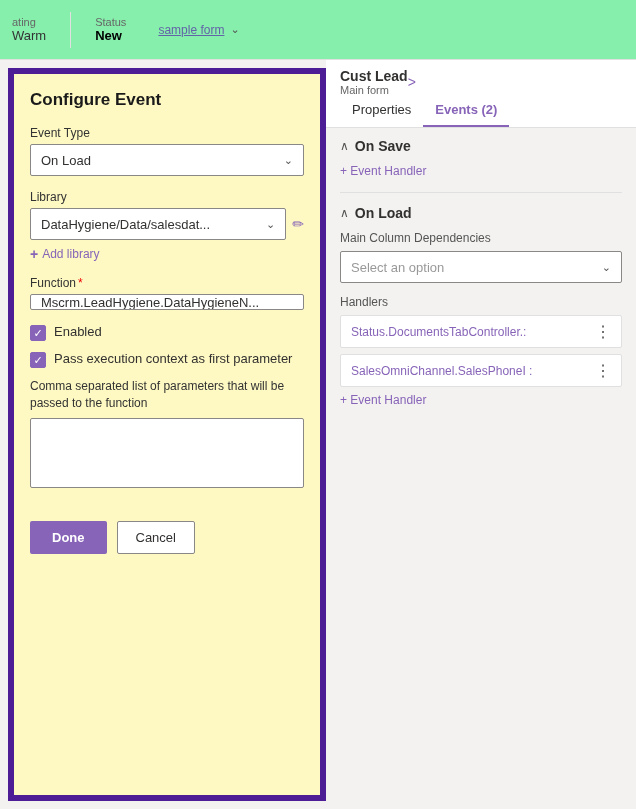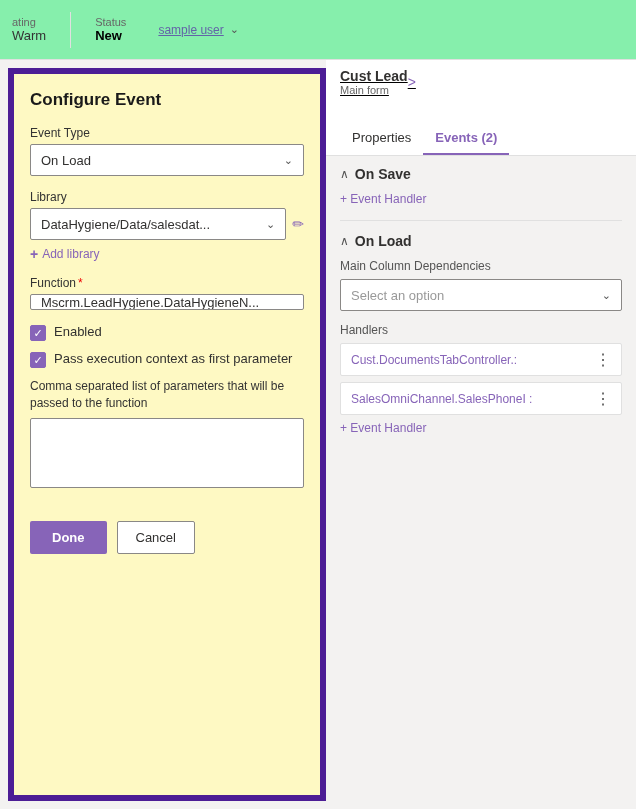--- a/index.html
+++ b/index.html
@@ -252,22 +252,21 @@
 
     
     .right-header {
       background: #fff;
       padding: 8px 14px 0 14px;
       border-bottom: 1px solid #e0e0e0;
     }
     .right-header-top {
       display: flex;
       align-items: center;
-      margin-bottom: 16px;
-      text-decoration: underline;
+      margin-bottom: 0;
     }
     .right-header-title {
       font-size: 14px;
       font-weight: 600;
       color: #323130;
     }
     .right-header-subtitle {
       font-size: 11px;
       color: #666;
     }
@@ -280,21 +279,20 @@
     .right-tabs {
       display: flex;
       gap: 0;
     }
     .right-tab {
       padding: 6px 12px 8px 12px;
       font-size: 13px;
       color: #323130;
       cursor: pointer;
       border-bottom: 2px solid transparent;
-      margin-top: 12px;
     }
     .right-tab.active {
       border-bottom: 2px solid #8764b8;
       color: #8764b8;
       font-weight: 600;
     }
 
     
     .right-body {
       padding: 10px 14px;
@@ -376,21 +374,21 @@
   <div class="top-bar-item">
     <span class="label">ating</span>
     <span class="value">Warm</span>
   </div>
   <div class="top-bar-divider"></div>
   <div class="top-bar-item new-item">
     <span class="label">Status</span>
     <span class="value">New</span>
   </div>
   <div class="top-bar-user">
-    <span class="username">sample user</span>
+    <span class="username">sample form</span>
     <span class="chevron-icon">⌄</span>
   </div>
 </div>
 
 <div class="main-content">
 
   <div class="left-panel">
     <div class="panel-title">Configure Event</div>
 
     <div class="field-group">
@@ -488,21 +486,21 @@
 
         <div class="sub-section-title">Main Column Dependencies</div>
         <div class="select-box" style="margin-bottom:12px; background:#fff;">
           <span class="select-text" style="color:#999;">Select an option</span>
           <span class="chevron">⌄</span>
         </div>
 
         <div class="sub-section-title">Handlers</div>
 
         <div class="handler-item">
-          <span class="handler-text">Cust.DocumentsTabController.:</span>
+          <span class="handler-text">Status.DocumentsTabController.:</span>
           <span class="handler-menu">⋮</span>
         </div>
 
         <div class="handler-item">
           <span class="handler-text">SalesOmniChannel.SalesPhoneI :</span>
           <span class="handler-menu">⋮</span>
         </div>
 
         <div class="event-handler-link">
           <span>+ Event Handler</span>

